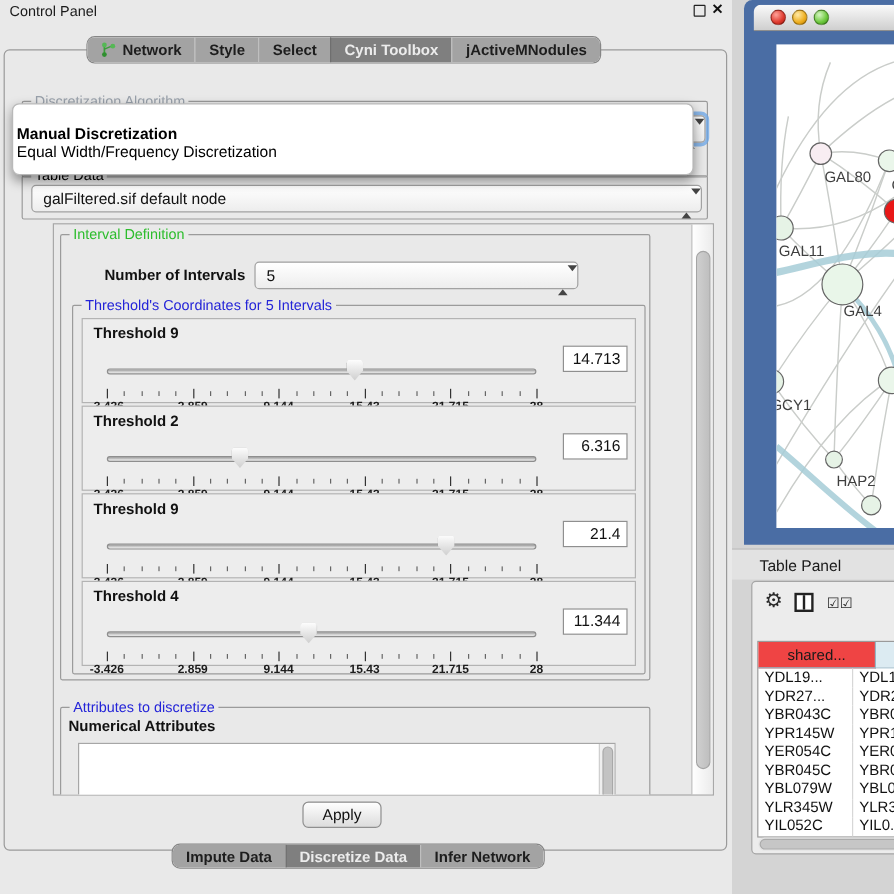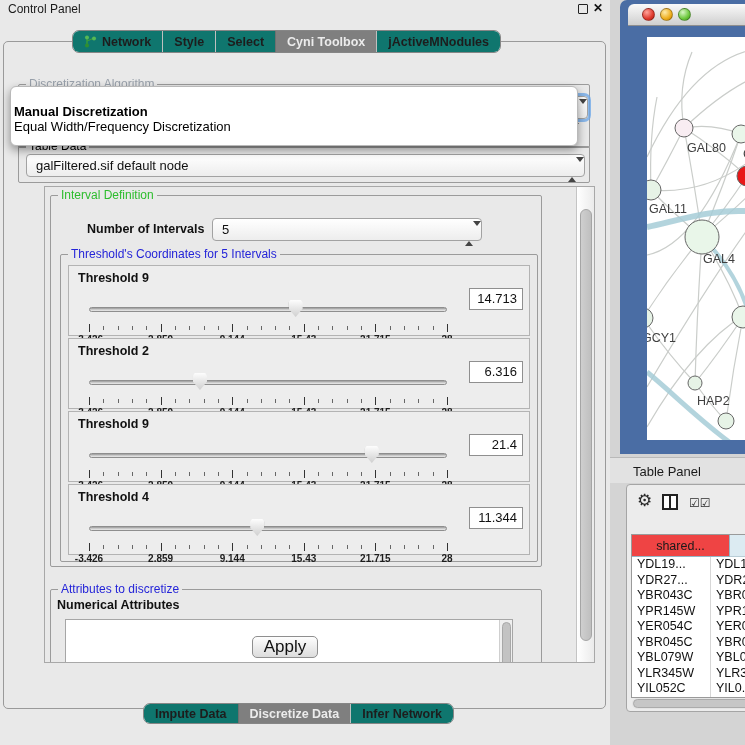--- a/index.html
+++ b/index.html
@@ -10,21 +10,21 @@
   
   #left-region { position:absolute; left:0; top:0; width:610px; height:745px; background:#e9e9e9; }
   #cp-titlebar { position:absolute; left:0; top:0; width:706px; height:18px; }
   #cp-title { position:absolute; left:8px; top:2px; font-size:12px; color:#1a1a1a; }
   #cp-float { position:absolute; left:578px; top:4px; width:10px; height:10px; border:1.5px solid #222; border-radius:1px; }
   #cp-close { position:absolute; left:593px; top:1px; font-size:12px; font-weight:bold; color:#111; }
 
   #main-panel { position:absolute; left:3px; top:41px; width:603px; height:668px; border:1px solid #9a9a9a; border-radius:5px; background:#e9e9e9; }
 
   .seg-tabs { position:absolute; display:flex; border:1px solid #868686; border-radius:7px; overflow:hidden; background:#fdfdfd; height:23px; z-index:6; }
-  .seg-tab { display:flex; align-items:center; padding:0 11px; font-size:12.5px; font-weight:700; color:#1d1d1d; background:#0f766e; border-left:1px solid #bfbfbf; white-space:nowrap; }
+  .seg-tab { display:flex; align-items:center; padding:0 11px; font-size:12.5px; font-weight:700; color:#1d1d1d; background:#a3a3a3; border-left:1px solid #bfbfbf; white-space:nowrap; }
   .seg-tab:first-child { border-left:none; }
   .seg-tab.selected { background:#7f7f7f; color:#ececec; border-left-color:#6f6f6f; }
   #top-tabs { left:72px; top:30px; }
   #bottom-tabs { left:143px; top:703px; height:21px; }
   #bottom-tabs .seg-tab { font-size:12.5px; }
   .tab-icon { width:13px; height:13px; margin-right:5px; display:inline-block; }
 
   .group { position:absolute; border:1px solid #9b9b9b; border-radius:2px; }
   .group-title { position:absolute; top:-8px; left:7px; background:#e9e9e9; padding:0 3px; font-size:12px; white-space:nowrap; }
   .gt-faint { color:#98a0aa; }
@@ -70,21 +70,21 @@
   .tick-label { position:absolute; transform:translateX(-50%); font-size:10px; font-weight:bold; color:#1c1c1c; white-space:nowrap; }
   .value-box { position:absolute; right:6px; top:22px; width:54px; height:22px; background:#fff; border:1px solid #8f8f8f; font-size:13px; color:#111; text-align:right; line-height:20px; padding-right:5px; }
 
   #attr-group { left:5px; top:402px; width:492px; height:110px; background:#e9e9e9; }
   #attr-list-title { position:absolute; left:6px; top:8px; font-size:12.5px; font-weight:bold; color:#111; }
   #attr-list { position:absolute; left:14px; top:29px; width:448px; height:72px; background:#ffffff; border:1px solid #a6a6a6; overflow:hidden; }
   .attr-item { font-size:12.5px; color:#1a1a1a; line-height:15px; padding-left:16px; white-space:nowrap; }
   #attr-vscroll { position:absolute; right:0; top:0; bottom:0; width:13px; background:#efefef; border-left:1px solid #cfcfcf; }
   #attr-vthumb { position:absolute; left:2px; top:2px; width:9px; height:56px; background:#c3c3c3; border:1px solid #a8a8a8; border-radius:5px; }
 
-  #apply-btn { position:absolute; left:252px; top:636px; width:66px; height:22px; background:linear-gradient(#fefefe,#dcdcdc); border:1px solid #8f8f8f; border-radius:5px; font-size:17px; color:#111; text-align:center; line-height:20px; }
+  #apply-btn { position:absolute; left:252px; top:668px; width:66px; height:22px; background:linear-gradient(#fefefe,#dcdcdc); border:1px solid #8f8f8f; border-radius:5px; font-size:13px; color:#111; text-align:center; line-height:20px; }
 
   
   #right-region { position:absolute; left:610px; top:0; width:135px; height:745px; background:#d4d4d4; overflow:hidden; }
   #net-window { position:absolute; left:10px; top:0; width:125px; height:454px; background:#4a6da4; border-radius:7px 0 0 0; }
   #net-titlebar { position:absolute; left:8px; top:4px; right:0; height:22px; background:linear-gradient(#fafafa,#cfcfcf); border-bottom:1px solid #8e8e8e; border-radius:6px 0 0 0; display:flex; align-items:center; padding-left:14px; gap:5px; }
   .tl { width:13px; height:13px; border-radius:50%; border:1px solid rgba(0,0,0,0.3); }
   .tl-red { background:radial-gradient(circle at 35% 30%, #ffa49b, #df3a2e 60%, #a81b10); }
   .tl-yellow { background:radial-gradient(circle at 35% 30%, #ffeaa8, #eeae1e 60%, #bd7c00); }
   .tl-green { background:radial-gradient(circle at 35% 30%, #d7f6c4, #6cc83c 60%, #3c8d1c); }
   #net-canvas { position:absolute; left:27px; top:37px; width:108px; height:403px; background:#ffffff; overflow:hidden; }

